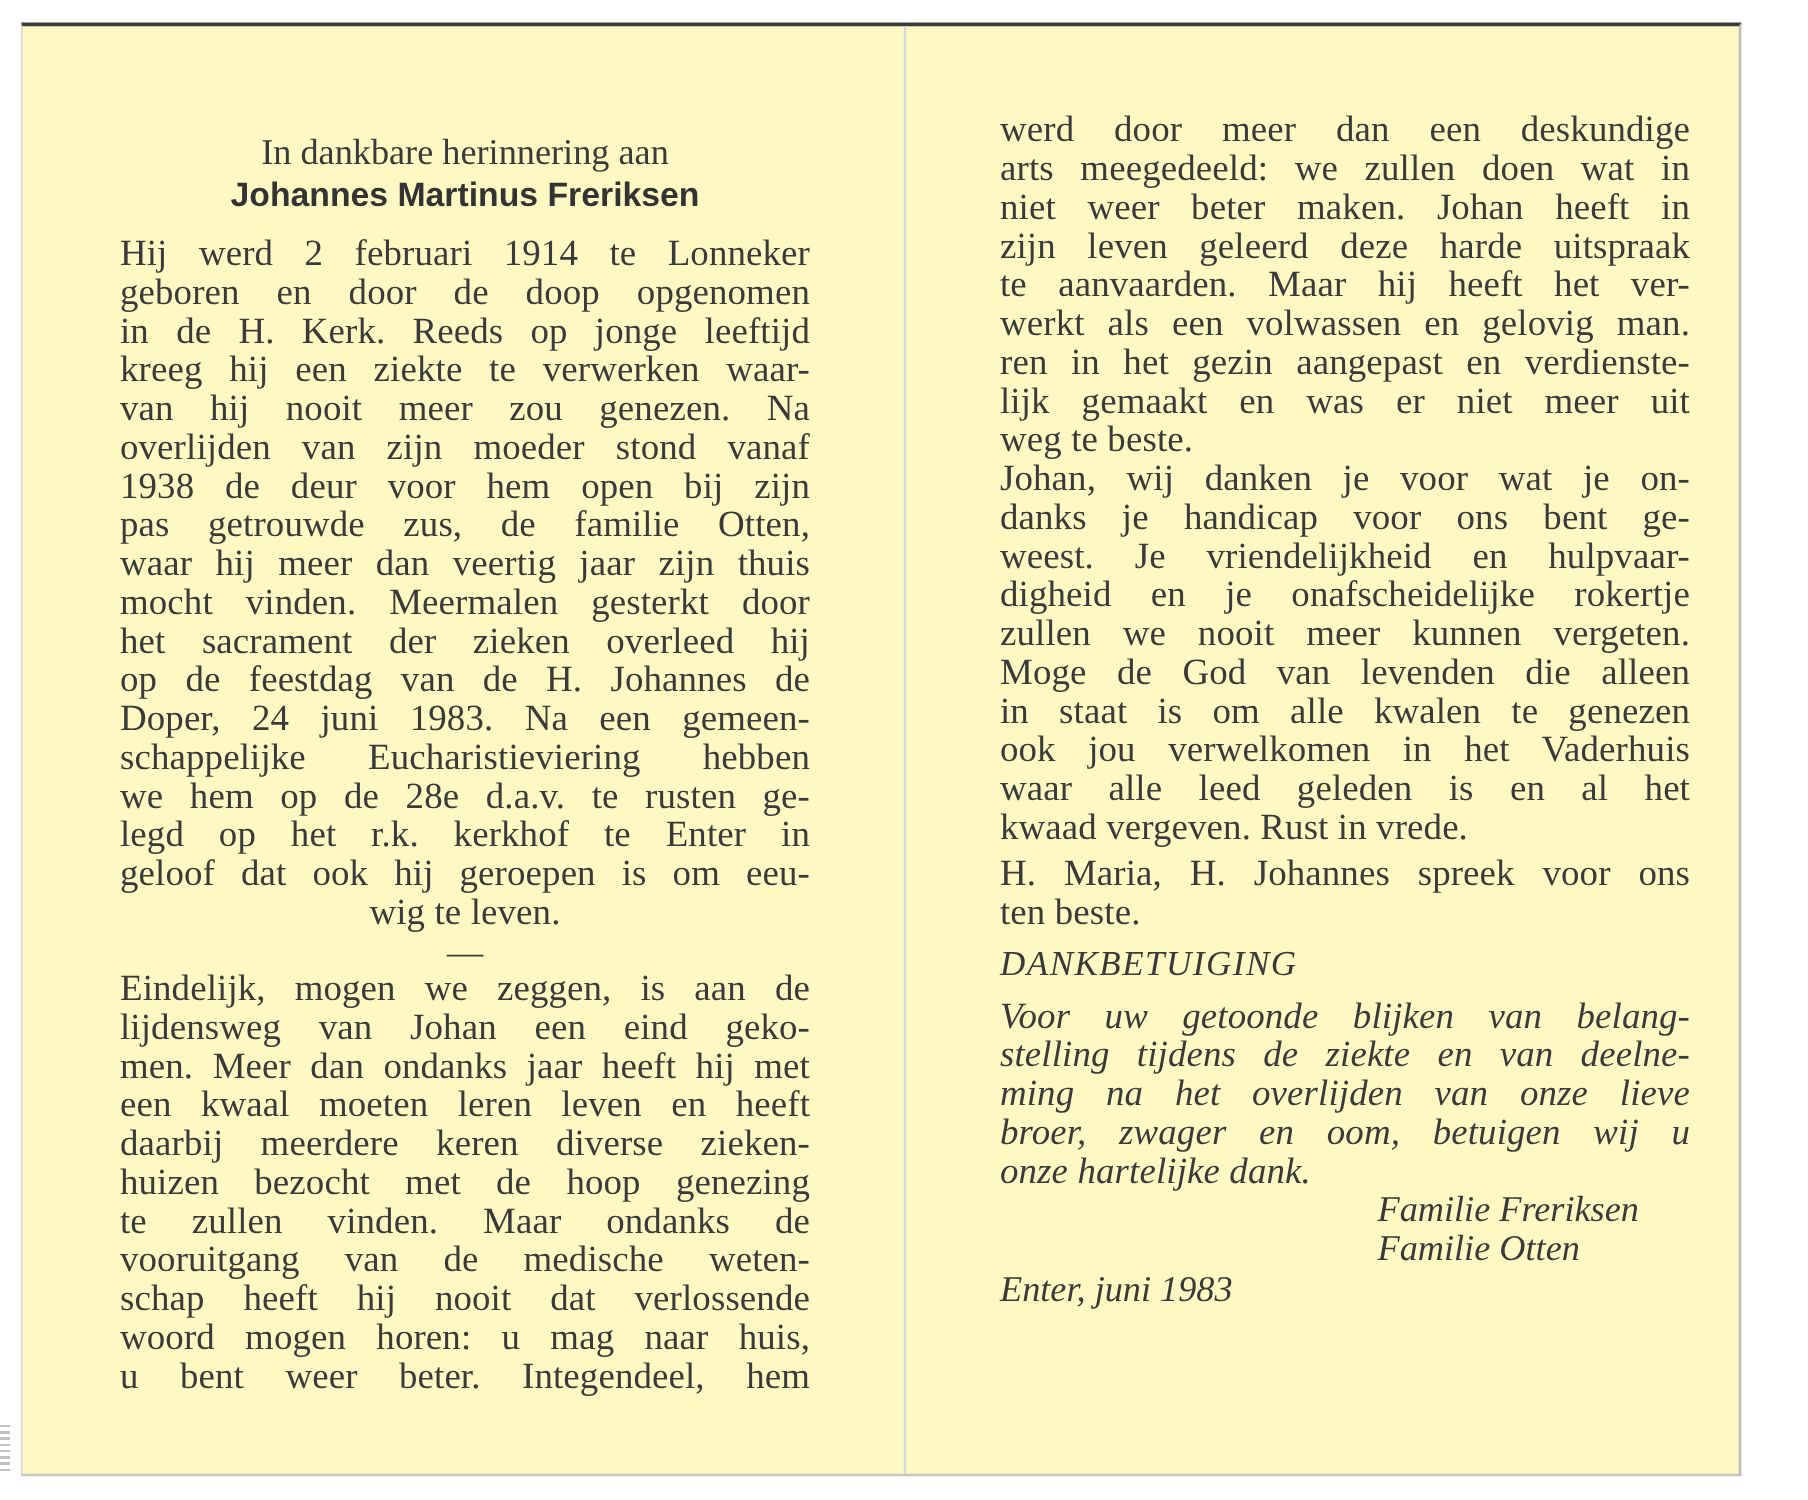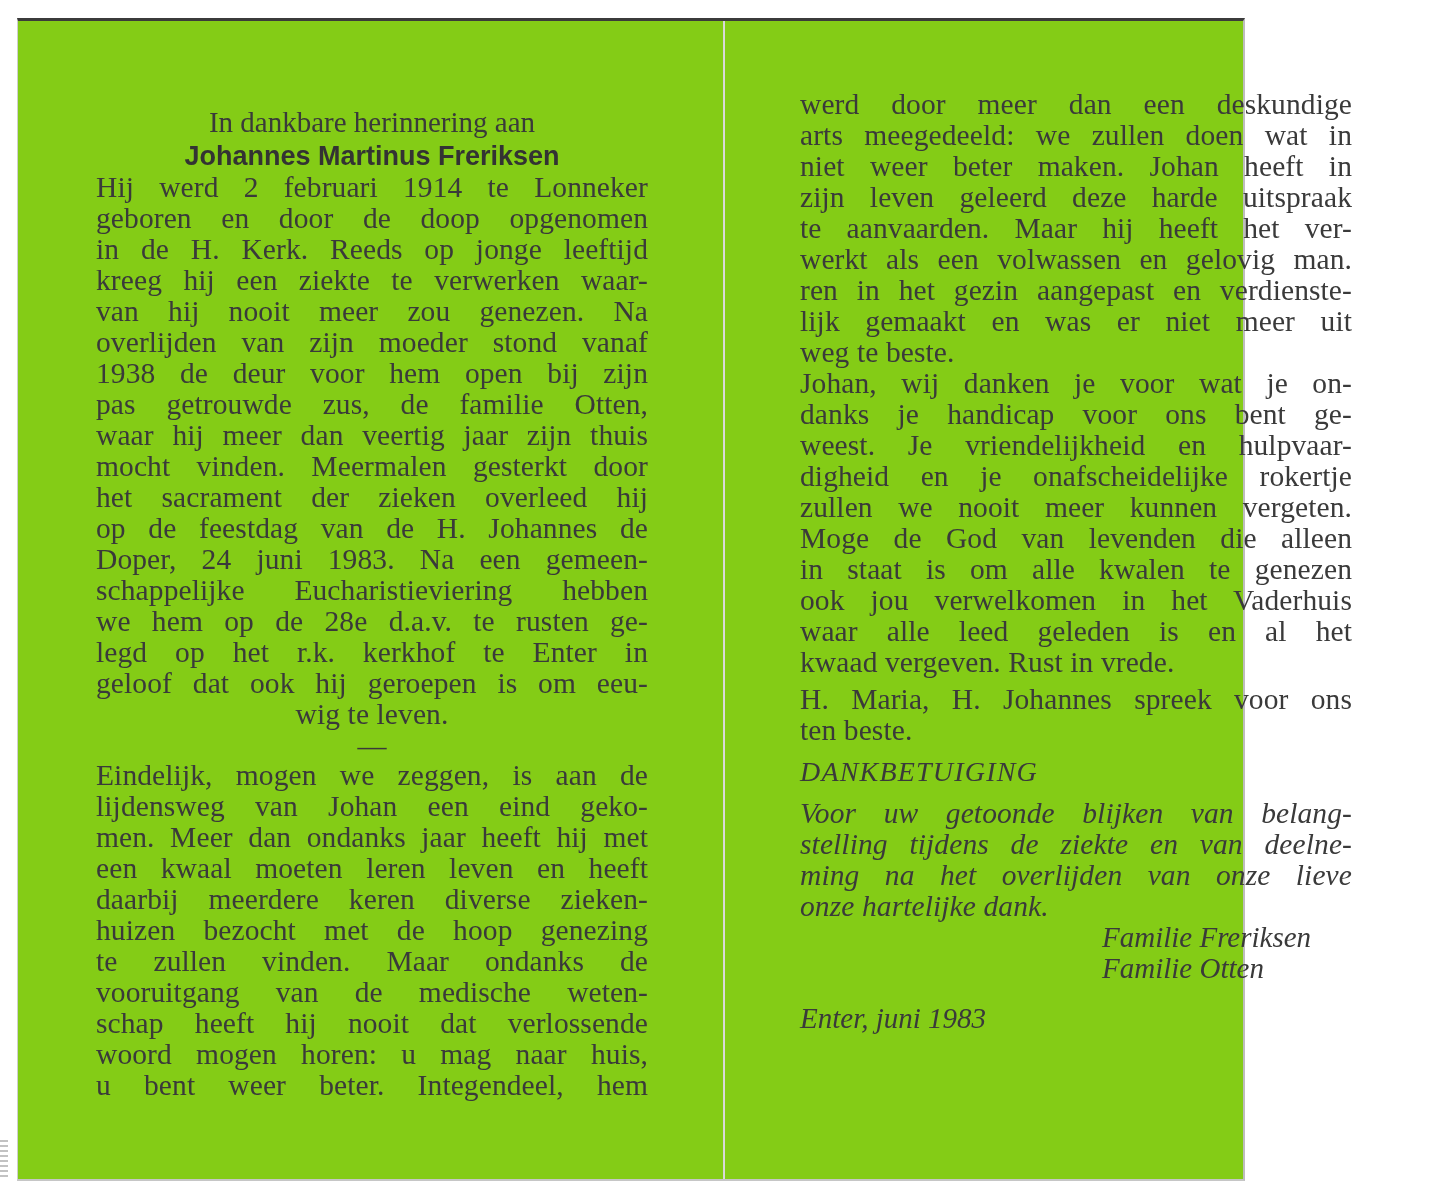--- a/index.html
+++ b/index.html
@@ -12,23 +12,23 @@
       height: 1200px;
       position: relative;
       overflow: hidden;
       font-family: "Liberation Serif", "DejaVu Serif", serif;
       color: #3a3a3a;
     }
     .card {
       position: absolute;
       left: 17px;
       top: 18px;
-      width: 1228px;
+      width: 1376px;
       height: 1163px;
-      background: #84cc16;
+      background: #fef9c3;
       border-top: 3px solid #3b3b3b;
       border-left: 1px solid #cfcfcf;
       border-right: 2px solid #bdbdbd;
       border-bottom: 2px solid #c6c6c6;
       box-sizing: border-box;
       text-decoration: underline;
     }
     .fold {
       position: absolute;
       left: 705px;
@@ -71,20 +71,21 @@
       margin-bottom: 2px;
     }
     .name {
       display: block;
       text-align: center;
       font-family: "Liberation Sans", "DejaVu Sans", sans-serif;
       font-weight: bold;
       font-size: 27px;
       line-height: 32px;
       color: #333;
+      margin-bottom: 16px;
     }
     .dash {
       display: block;
       text-align: center;
       font-size: 29px;
       line-height: 28px;
       height: 28px;
       margin-top: 2px;
     }
     .gap-small { height: 6px; }
@@ -104,21 +105,21 @@
       font-size: 29px;
       line-height: 31px;
       padding-left: 302px;
       white-space: nowrap;
     }
     .place-date {
       display: block;
       font-style: italic;
       font-size: 29px;
       line-height: 31px;
-      margin-top: 19px;
+      margin-top: 2px;
       white-space: nowrap;
     }
     .stain {
       position: absolute;
       left: 0;
       top: 1140px;
       width: 8px;
       height: 40px;
       background: repeating-linear-gradient(to bottom, #9a9a9a 0 2px, transparent 2px 5px);
       opacity: 0.6;
@@ -204,20 +205,21 @@
       <span class="line">H. Maria, H. Johannes spreek voor ons</span>
       <span class="line last">ten beste.</span>
     </div>
 
     <span class="heading-italic">DANKBETUIGING</span>
 
     <div class="italic">
       <span class="line">Voor uw getoonde blijken van belang-</span>
       <span class="line">stelling tijdens de ziekte en van deelne-</span>
       <span class="line">ming na het overlijden van onze lieve</span>
+      <span class="line">broer, zwager en oom, betuigen wij u</span>
       <span class="line last">onze hartelijke dank.</span>
     </div>
 
     <div>
       <span class="signature">Familie Freriksen</span>
       <span class="signature">Familie Otten</span>
     </div>
 
     <span class="place-date">Enter, juni 1983</span>
   </div>

